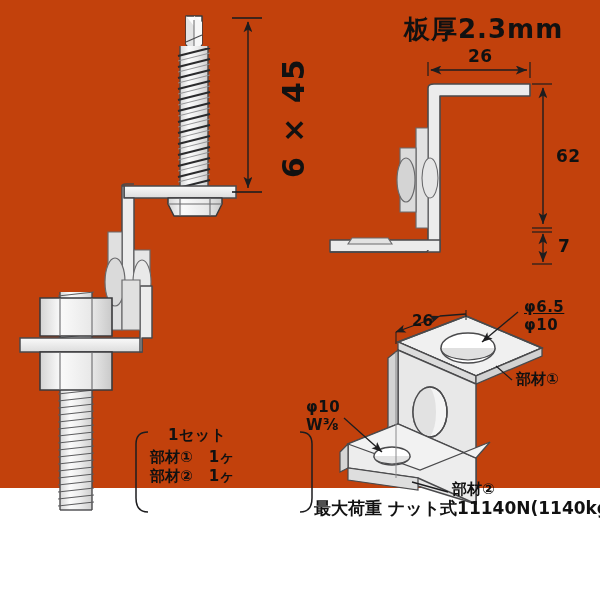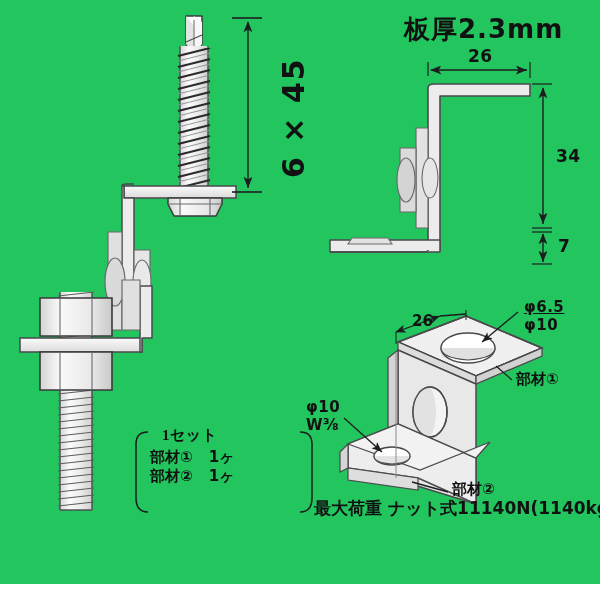--- a/index.html
+++ b/index.html
@@ -7,22 +7,22 @@
   body{
     width:600px;height:600px;
     background:#ffffff;
     font-family:"DejaVu Sans","Liberation Sans",sans-serif;
     color:#1a1a1a;
     overflow:hidden;
     position:relative;
   }
   #sheet{
     position:relative;
-    width:600px;height:584px;
-    background:#22c55e;
+    width:600px;height:488px;
+    background:#c2410c;
   }
   svg.layer{
     position:absolute;top:0;left:0;
     width:600px;height:600px;
     overflow:visible;
   }
   .lbl{
     position:absolute;
     white-space:pre;
     line-height:1.05;
@@ -310,39 +310,39 @@
       <line x1="412" y1="482" x2="448" y2="492" stroke="#1d1d1f" stroke-width="1.3"></line>
     </g>
   </svg>
 
   <div class="lbl title-jp" style="left:404px; top:16px;">板厚2.3mm</div>
 
   <div class="lbl rot" style="left:278px; top:178px;">6 × 45</div>
 
   <div class="lbl dim-num" style="left:468px; top:48px;">26</div>
 
-  <div class="lbl dim-num" style="left:556px; top:148px;">34</div>
+  <div class="lbl dim-num" style="left:556px; top:148px;">62</div>
 
   <div class="lbl dim-num" style="left:558px; top:238px;">7</div>
 
   <div class="lbl dim-small" style="left:412px; top:314px;">26</div>
 
   <div class="lbl phi-jp" style="left:524px; top:300px;text-decoration:underline;">φ6.5</div>
 
   <div class="lbl phi-jp" style="left:524px; top:318px;">φ10</div>
 
   <div class="lbl phi-jp" style="left:306px; top:400px;">φ10</div>
 
   <div class="lbl phi-jp" style="left:306px; top:418px;">W⅜</div>
 
   <div class="lbl part-jp" style="left:516px; top:372px;">部材①</div>
 
   <div class="lbl part-jp" style="left:452px; top:482px;">部材②</div>
 
-  <div class="lbl list-jp" style="left:162px; top:428px;font-family:Liberation Serif, serif;">1セット</div>
+  <div class="lbl list-jp" style="left:168px; top:428px;">1セット</div>
 
   <table class="plist" style="position:absolute; left:150px; top:448px;">
     <tbody>
       <tr>
         <td>部材①</td>
         <td class="qty">1ヶ</td>
       </tr>
       <tr>
         <td>部材②</td>
         <td class="qty">1ヶ</td>

